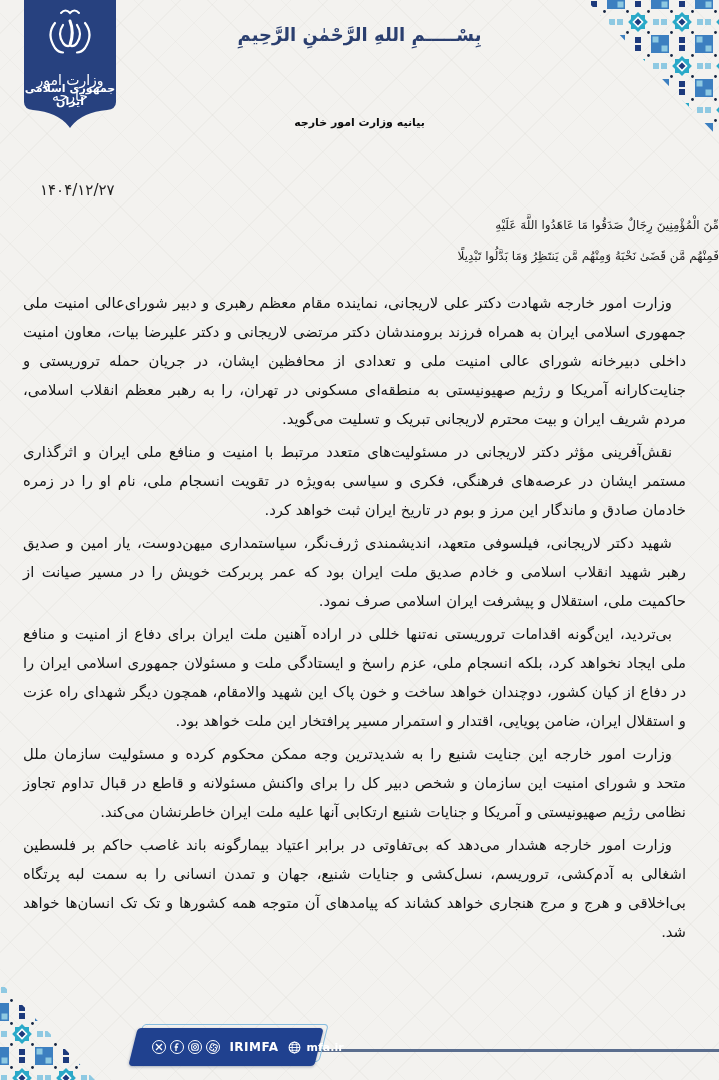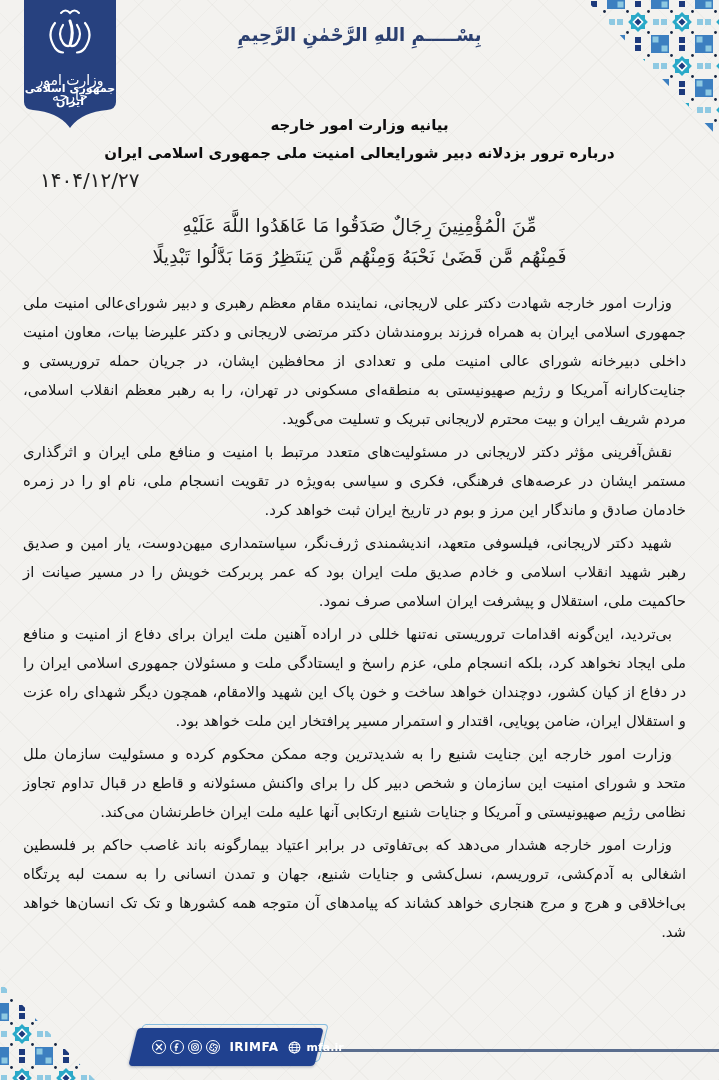--- a/index.html
+++ b/index.html
@@ -21,29 +21,29 @@
   .badge .country { top:62px; font-size:11px; font-weight:bold;margin-top:20px; }
   .badge .ministry { top:72px; font-size:14px; }
   
   .bismillah {
     position:absolute; top:24px; left:0; right:0; text-align:center;
     direction:rtl; font-size:18px; font-weight:bold; color:#2b3f6f; letter-spacing:1px;
   }
   
   .title, .subtitle {
     position:absolute; left:0; right:0; text-align:center; direction:rtl;
-    font-weight:bold; color:#0d0d0d; font-size:15px;
+    font-weight:bold; color:#0d0d0d; font-size:11px;
   }
   .title { top:116px; }
   .subtitle { top:144px; }
-  .date { position:absolute; left:40px; top:168px; font-size:20px; color:#222; direction:ltr; }
+  .date { position:absolute; left:40px; top:181px; font-size:15px; color:#222; direction:ltr; }
   
   .verse {
-    position:absolute; top:210px; left:0; right:0; text-align:center; direction:rtl;
-    color:#1d1d1d; font-size:19px; line-height:31px;
+    position:absolute; top:210px; left:0; right:0; text-align:right; direction:rtl;
+    color:#1d1d1d; font-size:12px; line-height:31px;
   }
   
   .content {
     position:absolute; top:288px; right:33px; left:23px;
     direction:rtl; text-align:justify; color:#151515;
     font-size:14.8px; line-height:29px;
   }
   .content p { text-indent:14px; margin-bottom:4px; }
   
   .footer-line { position:absolute; top:1049px; left:313px; right:0; height:3px; background:#5b6e8e; }
@@ -111,21 +111,20 @@
         <path d="M61 23 q9 11 0 25 q-3.5 4.5 -8 4.5" stroke-width="2.2"></path>
       </g>
     </svg>
     <div class="txt country">جمهوری اسلامی ایران</div>
     <div class="txt ministry">وزارت امور خارجه</div>
   </div>
 
   <div class="bismillah">بِسْـــــمِ اللهِ الرَّحْمٰنِ الرَّحِيمِ</div>
 
   <div class="title">بیانیه وزارت امور خارجه</div>
-  <div class="subtitle">درباره ترور بزدلانه دبیر شورایعالی امنیت ملی جمهوری اسلامی ایران</div>
   <div class="date">۱۴۰۴/۱۲/۲۷</div>
 
   <div class="verse">
     <div>مِّنَ الْمُؤْمِنِينَ رِجَالٌ صَدَقُوا مَا عَاهَدُوا اللَّهَ عَلَيْهِ</div>
     <div>فَمِنْهُم مَّن قَضَىٰ نَحْبَهُ وَمِنْهُم مَّن يَنتَظِرُ وَمَا بَدَّلُوا تَبْدِيلًا</div>
   </div>
 
   <div class="content">
     <p>وزارت امور خارجه شهادت دکتر علی لاریجانی، نماینده مقام معظم رهبری و دبیر شورای‌عالی امنیت ملی جمهوری اسلامی ایران به همراه فرزند برومندشان دکتر مرتضی لاریجانی و دکتر علیرضا بیات، معاون امنیت داخلی دبیرخانه شورای عالی امنیت ملی و تعدادی از محافظین ایشان، در جریان حمله تروریستی و جنایت‌کارانه آمریکا و رژیم صهیونیستی به منطقه‌ای مسکونی در تهران، را به رهبر معظم انقلاب اسلامی، مردم شریف ایران و بیت محترم لاریجانی تبریک و تسلیت می‌گوید.</p>
     <p>نقش‌آفرینی مؤثر دکتر لاریجانی در مسئولیت‌های متعدد مرتبط با امنیت و منافع ملی ایران و اثرگذاری مستمر ایشان در عرصه‌های فرهنگی، فکری و سیاسی به‌ویژه در تقویت انسجام ملی، نام او را در زمره خادمان صادق و ماندگار این مرز و بوم در تاریخ ایران ثبت خواهد کرد.</p>

